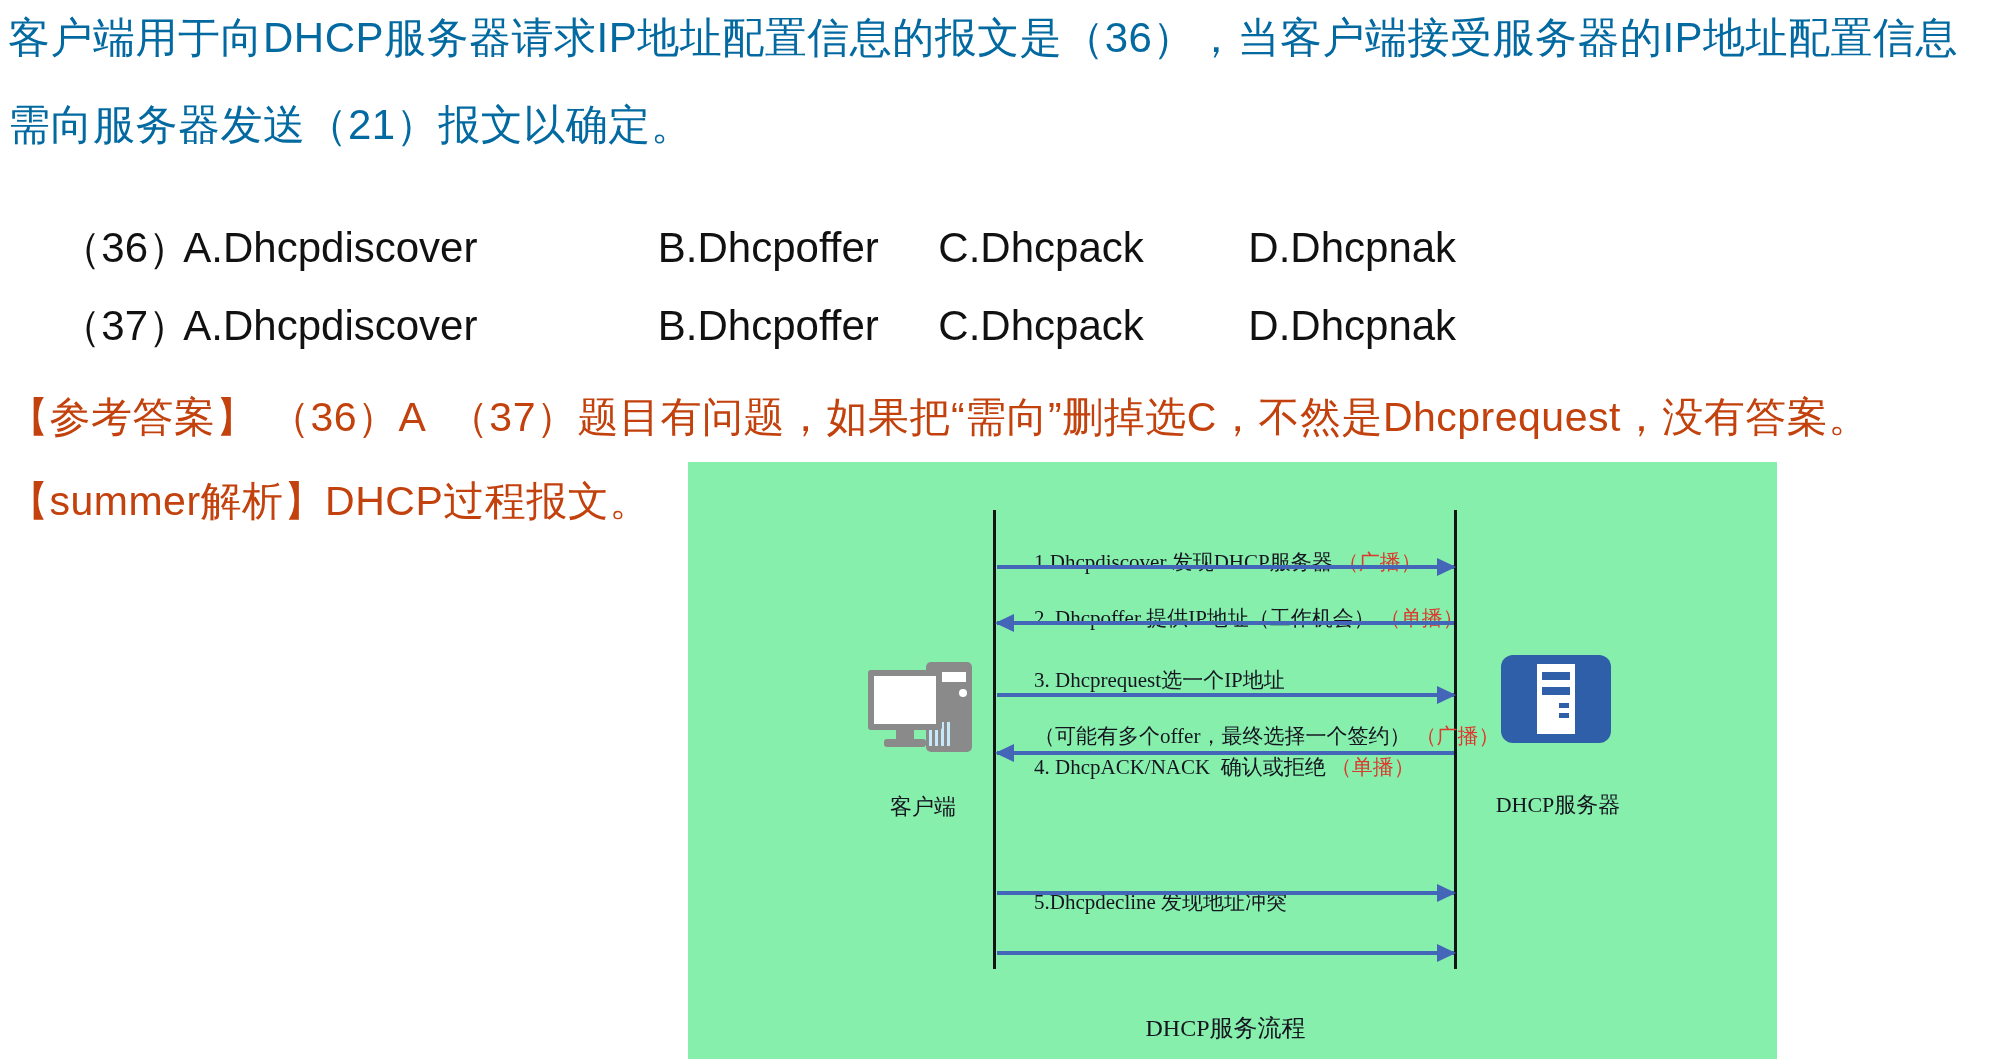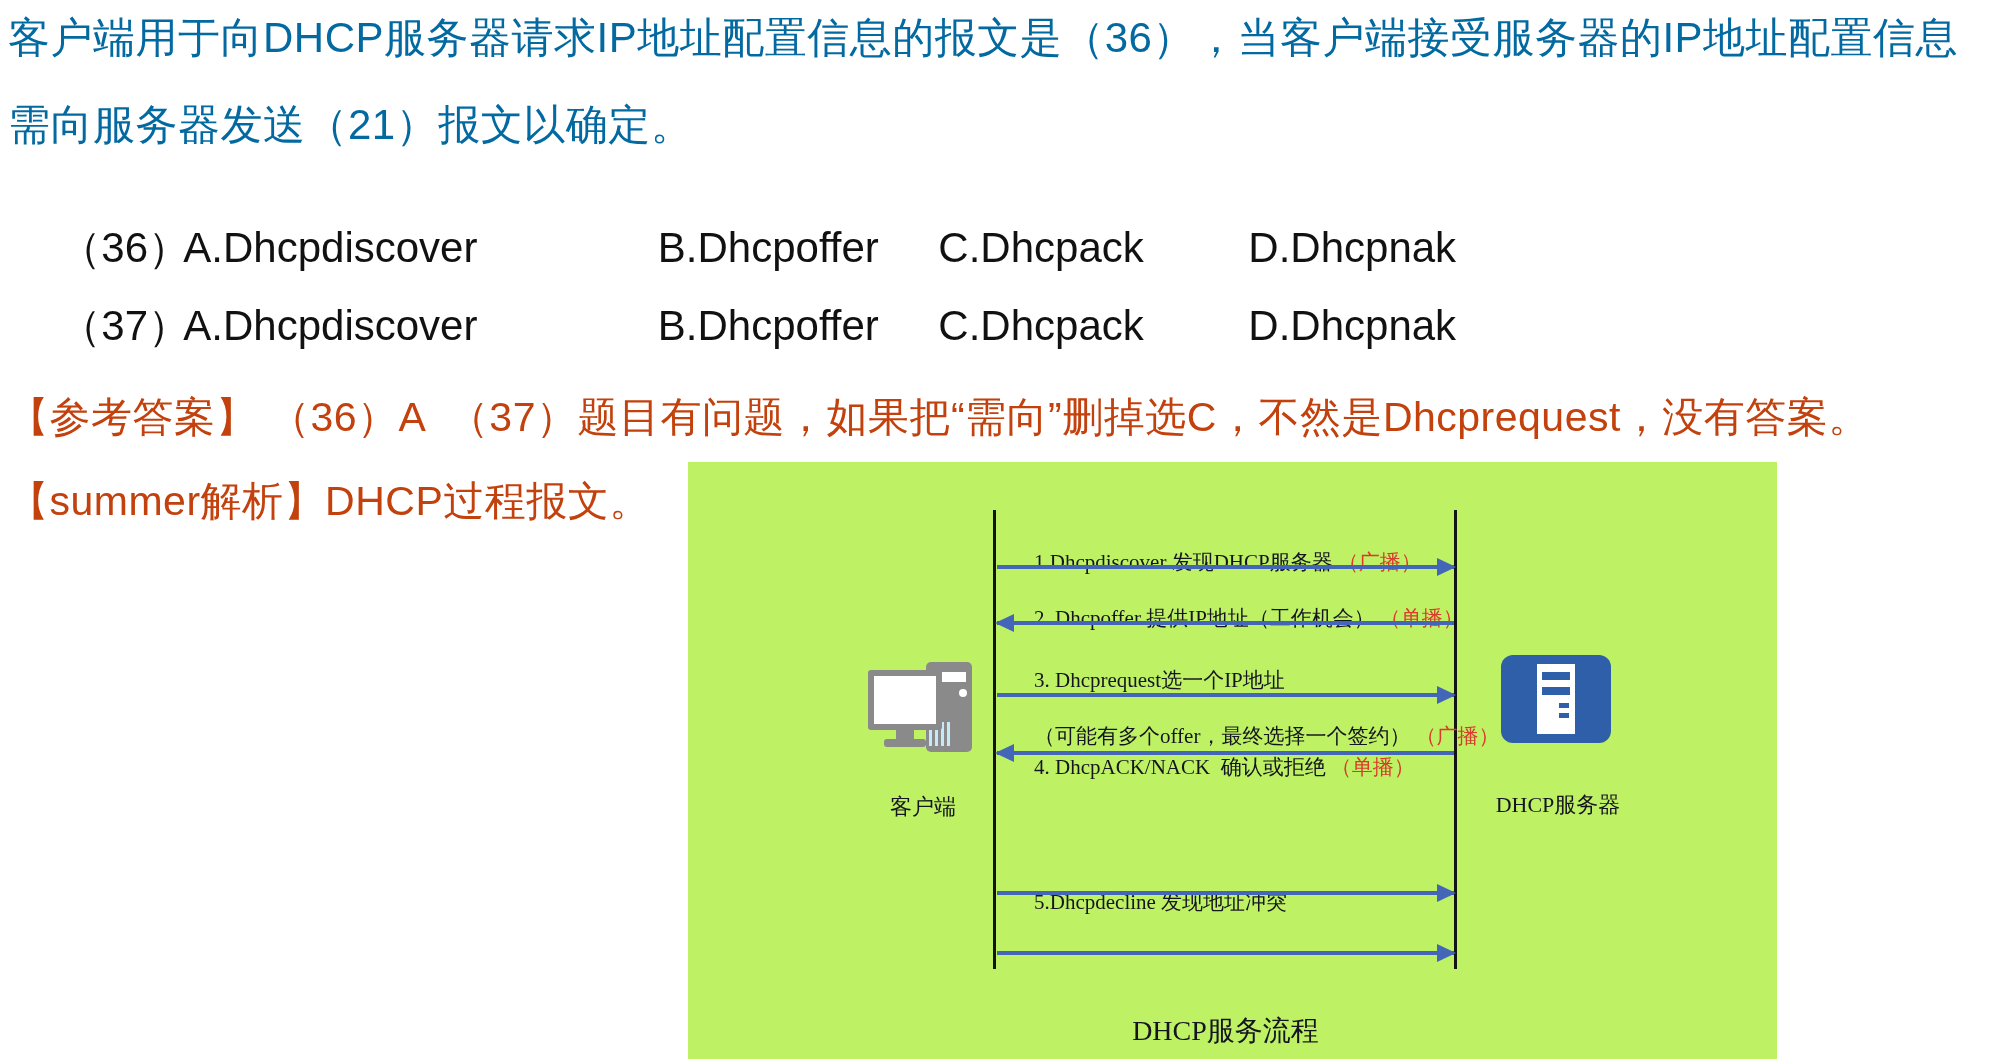--- a/index.html
+++ b/index.html
@@ -10,34 +10,34 @@
   
   .qline { left:8px; font-size:42px; color:#0369a1; white-space:pre; letter-spacing:0.5px; }
   .optrow { left:36px; font-size:42px; color:#111; white-space:pre; }
   .optrow .num  { display:inline-block; width:124px; }
   .optrow .optA { display:inline-block; width:415px; }
   .optrow .optB { display:inline-block; width:340px;text-align:center; }
   .optrow .optC { display:inline-block; width:310px; }
   .ansline { left:8px; font-size:41px; color:#c2410c; white-space:pre; letter-spacing:0.5px; }
 
   
-  .panel { left:688px; top:462px; width:1089px; height:597px; background:#bef264; }
+  .panel { left:688px; top:462px; width:1089px; height:597px; background:#86efac; }
   .lifeline { position:absolute; width:3px; top:48px; height:459px; background:#141414; }
   .arrow { position:absolute; left:309px; width:457px; height:4px; background:#4466B8; }
   .arrow.right::after { content:""; position:absolute; right:-2px; top:-7px; width:0; height:0;
       border-left:19px solid #4466B8; border-top:9px solid transparent; border-bottom:9px solid transparent; }
   .arrow.left::before { content:""; position:absolute; left:-2px; top:-7px; width:0; height:0;
       border-right:19px solid #4466B8; border-top:9px solid transparent; border-bottom:9px solid transparent; }
   .msg { position:absolute; left:325px; font-family:"Liberation Serif","DejaVu Serif",serif;
          font-size:21px; line-height:28px; color:#151520; white-space:pre; }
   .msg .red { color:#DB3A2E; margin-left:5px; }
   .nodelabel { position:absolute; font-family:"Liberation Serif","DejaVu Serif",serif;
                font-size:22px; color:#151520; text-align:center; }
   .caption { position:absolute; left:309px; width:457px; top:550px; text-align:center;
-             font-family:"Liberation Serif","DejaVu Serif",serif; font-size:28px; color:#151520; }
+             font-family:"Liberation Serif","DejaVu Serif",serif; font-size:24px; color:#151520; }
 
   
   .server-box { position:absolute; left:813px; top:193px; width:110px; height:88px;
                 background:#2E5FA8; border-radius:12px; }
   .server-tower { position:absolute; left:36px; top:9px; width:38px; height:70px; background:#ffffff; }
   .server-bar { position:absolute; left:5px; width:28px; height:8px; background:#2E5FA8; }
   .server-dot { position:absolute; left:22px; width:10px; height:5px; background:#2E5FA8; }
 </style>
 </head>
 <body>

